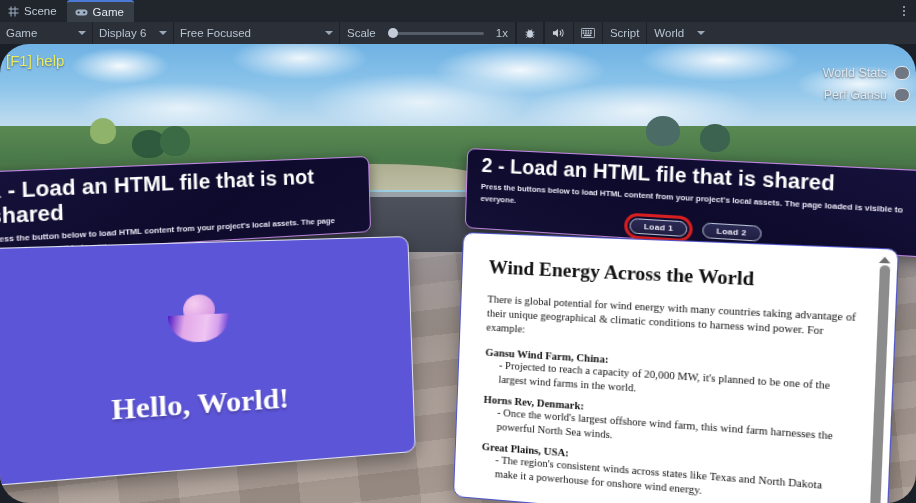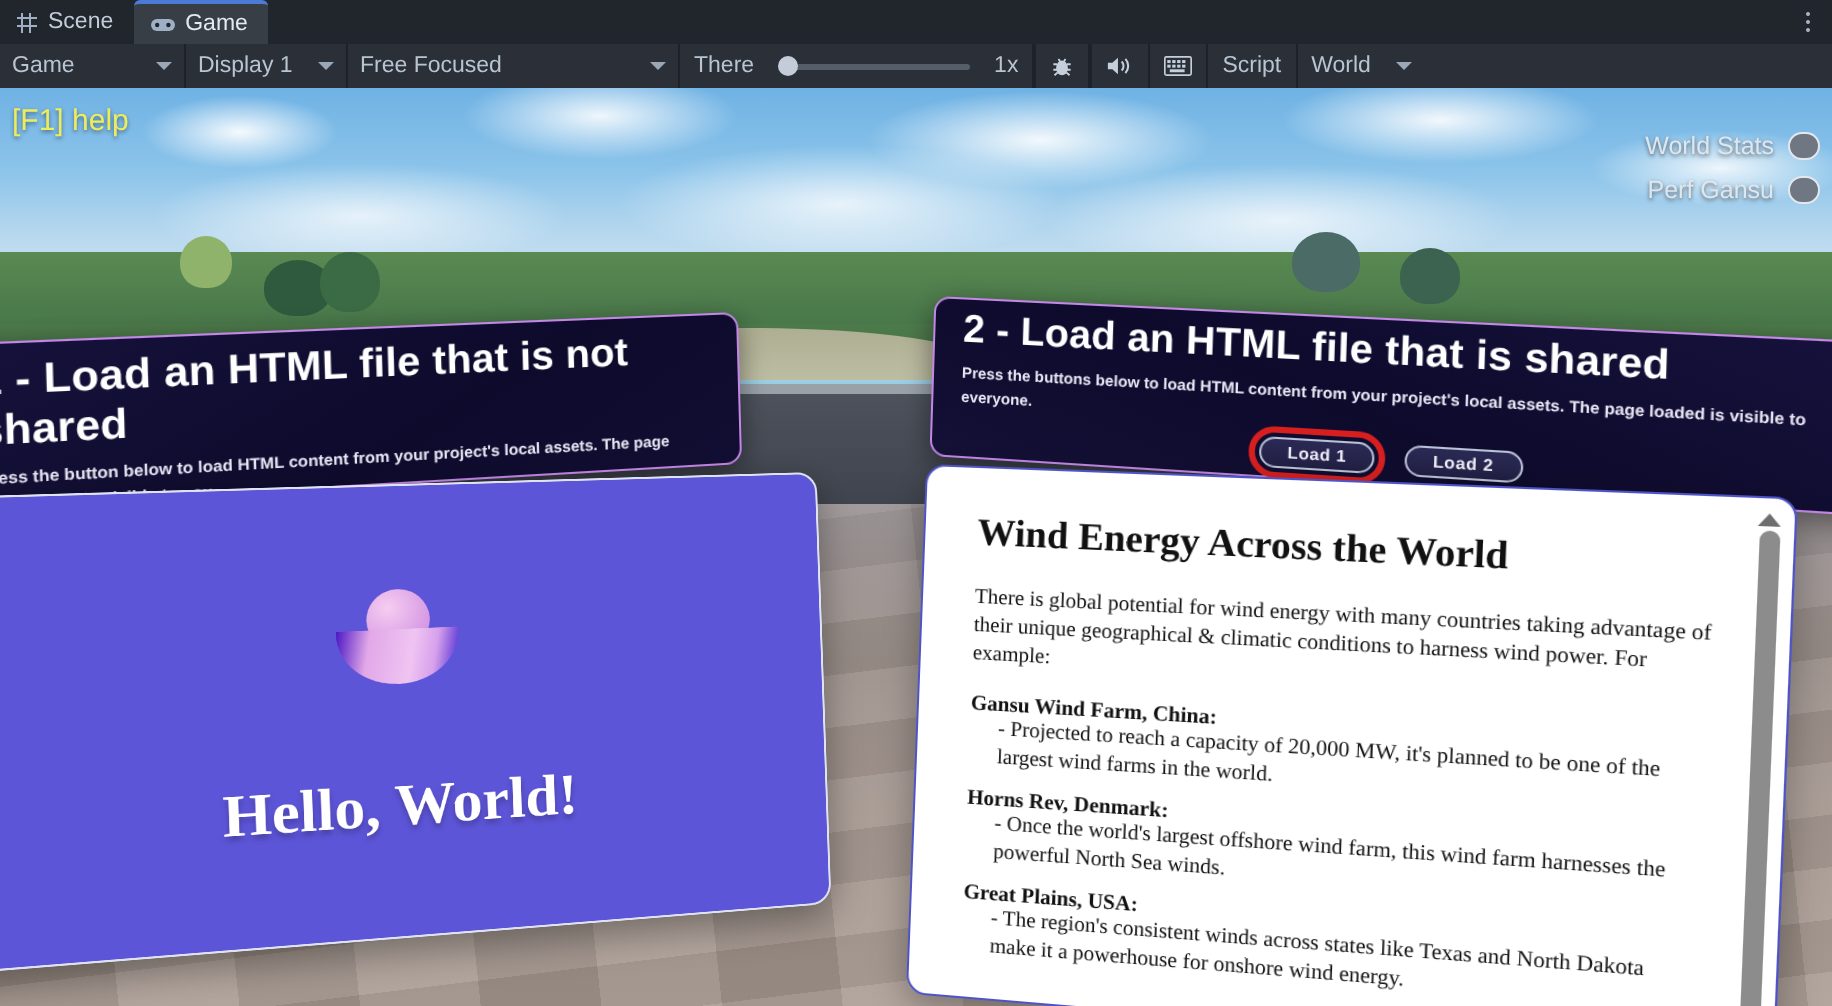--- a/index.html
+++ b/index.html
@@ -30,21 +30,21 @@
   .tb-drop { display:flex; align-items:center; justify-content:space-between; height:22px;
     padding:0 6px; gap:12px; }
   .scale-track { position:relative; width:96px; height:3px; background:#555d69; border-radius:2px;
     margin:0 6px; }
   .scale-knob { position:absolute; left:0; top:-3.5px; width:10px; height:10px; border-radius:50%;
     background:#c3ccd8; }
   .tb-icon { display:flex; align-items:center; justify-content:center; }
   .tb-icon svg { display:block; }
 
   
-  .game-view { position:absolute; left:0; top:44px; width:916px; height:459px; overflow:hidden; }
+  .game-view { position:absolute; left:0; top:44px; width:916px; height:459px; overflow:hidden;border-radius:29px; }
 
   .sky { position:absolute; inset:0;
     background:
       radial-gradient(70px 26px at 120px 22px, rgba(255,255,255,.92), rgba(255,255,255,0) 70%),
       radial-gradient(95px 30px at 300px 14px, rgba(255,255,255,.88), rgba(255,255,255,0) 72%),
       radial-gradient(120px 34px at 520px 26px, rgba(255,255,255,.9), rgba(255,255,255,0) 72%),
       radial-gradient(110px 30px at 720px 16px, rgba(255,255,255,.9), rgba(255,255,255,0) 72%),
       radial-gradient(90px 26px at 860px 40px, rgba(255,255,255,.85), rgba(255,255,255,0) 72%),
       radial-gradient(150px 40px at 420px 58px, rgba(255,255,255,.75), rgba(255,255,255,0) 74%),
       radial-gradient(140px 36px at 180px 64px, rgba(255,255,255,.7), rgba(255,255,255,0) 74%),
@@ -178,31 +178,31 @@
       </div>
   </div>
 
   <div class="editor-toolbar">
     <div class="tb-drop" style="width:92px">
       <span>Game</span>
       <span class="caret"></span>
     </div>
     <div class="tb-sep"></div>
     <div class="tb-drop" style="width:80px">
-      <span>Display 1</span>
+      <span>Display 6</span>
       <span class="caret"></span>
     </div>
     <div class="tb-sep"></div>
     <div class="tb-drop" style="width:165px">
       <span>Free Focused</span>
       <span class="caret"></span>
     </div>
     <div class="tb-sep"></div>
     <div class="tb-item">
-      <span>There</span>
+      <span>Scale</span>
       <span class="scale-track">
         <span class="scale-knob"></span>
       </span>
       <span>1x</span>
     </div>
     <div class="tb-sep"></div>
     <div class="tb-sep"></div>
     <div class="tb-item tb-icon" style="width:26px">
       <svg width="13" height="13" viewBox="0 0 13 13">
           <ellipse cx="6.5" cy="7" rx="3.2" ry="4" fill="#c6d0dc"></ellipse>

